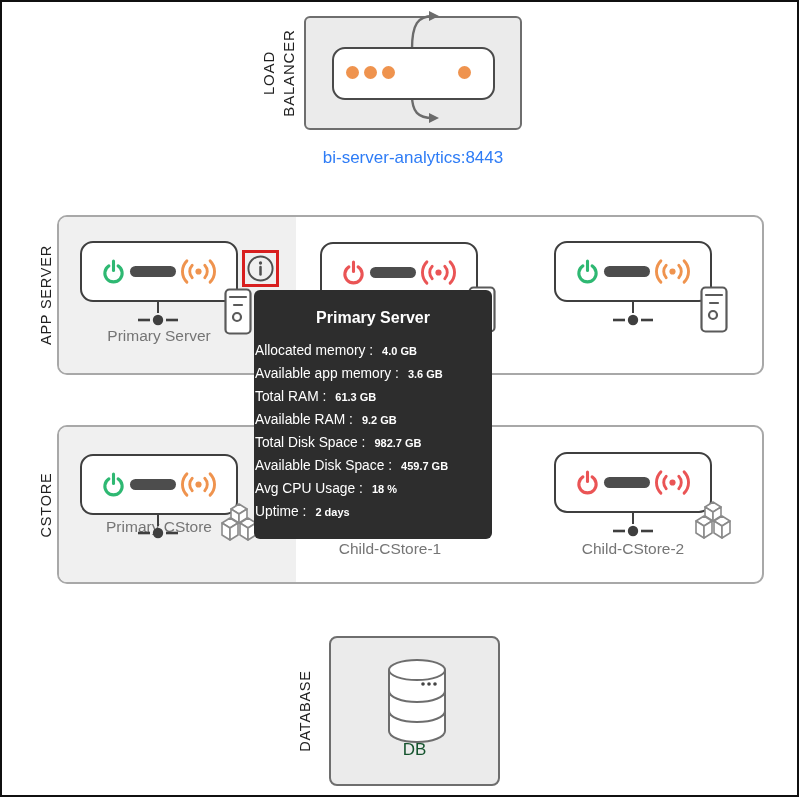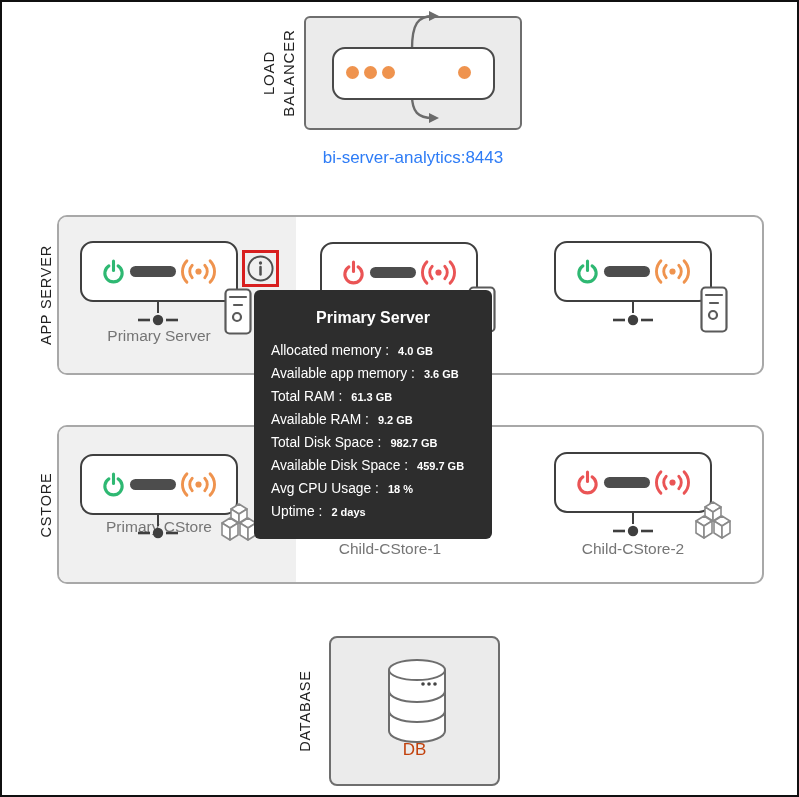--- a/index.html
+++ b/index.html
@@ -38,29 +38,29 @@
 
   
   .info-btn{position:absolute;left:240px;top:248px;width:37px;height:37px;box-sizing:border-box;
             border:3px solid #d81f1f;display:flex;align-items:center;justify-content:center;
             cursor:pointer;z-index:4;}
 
   
   .tooltip{position:absolute;left:252px;top:288px;width:238px;height:249px;background:#2d2d2d;
            border-radius:6px;box-sizing:border-box;z-index:10;color:#fff;}
   .t-title{text-align:center;font-size:16px;font-weight:600;margin:19px 0 12px;}
-  .t-rows{padding:0 17px;}
+  .t-rows{padding:0 1px;}
   .t-row{display:flex;align-items:center;height:23px;font-size:13.8px;white-space:nowrap;}
   .t-row .val{font-weight:bold;margin-left:9px;font-size:11px;}
 
   
   .db-box{position:absolute;left:327px;top:634px;width:171px;height:150px;background:#ebebeb;
           border:2px solid #6e6e6e;border-radius:8px;box-sizing:border-box;}
   .db-label{position:absolute;left:327px;top:738px;width:171px;text-align:center;
-            font-size:17px;color:#c2410c;}
+            font-size:17px;color:#14532d;}
 </style>
 </head>
 <body>
 
 <div class="canvas">
 
   <div class="vlabel two-line" style="left:214px;top:48px;">LOAD BALANCER</div>
 
   <div class="lb-box"></div>
 

